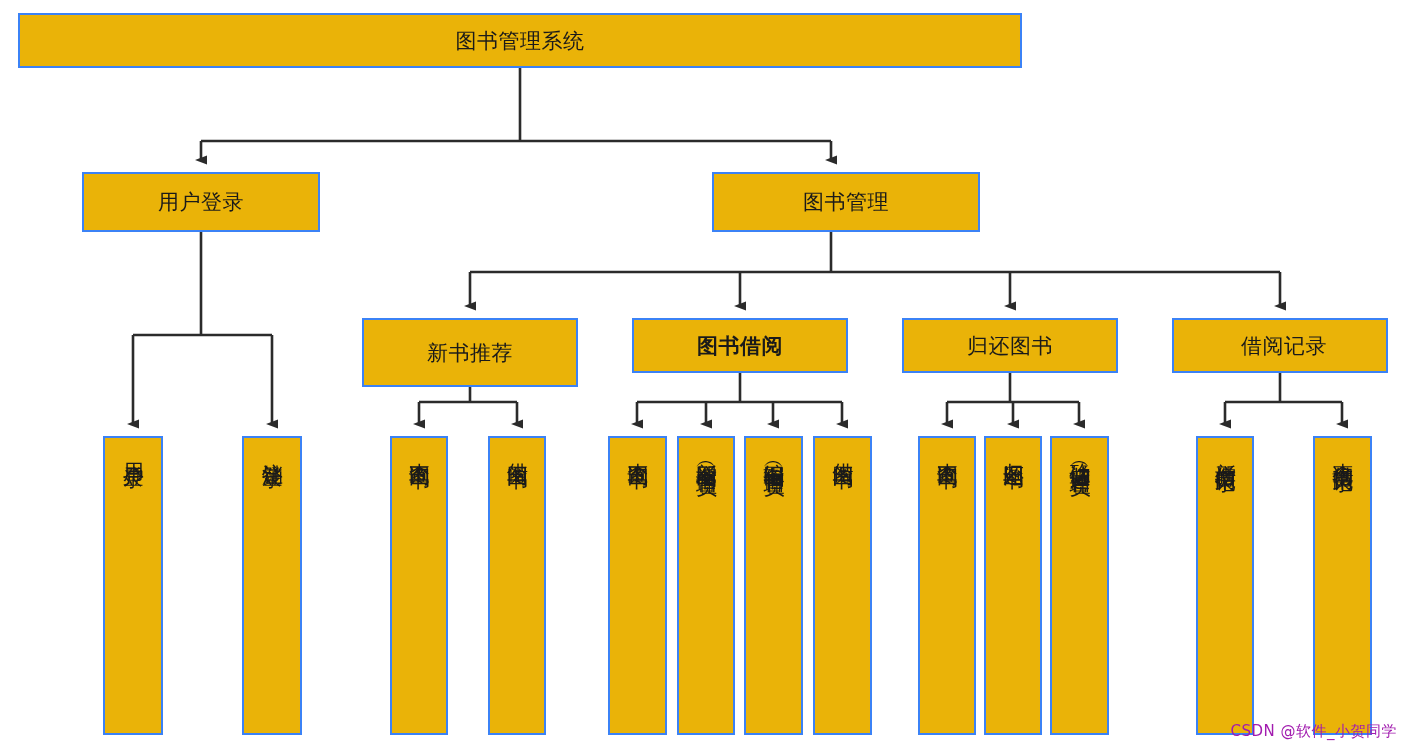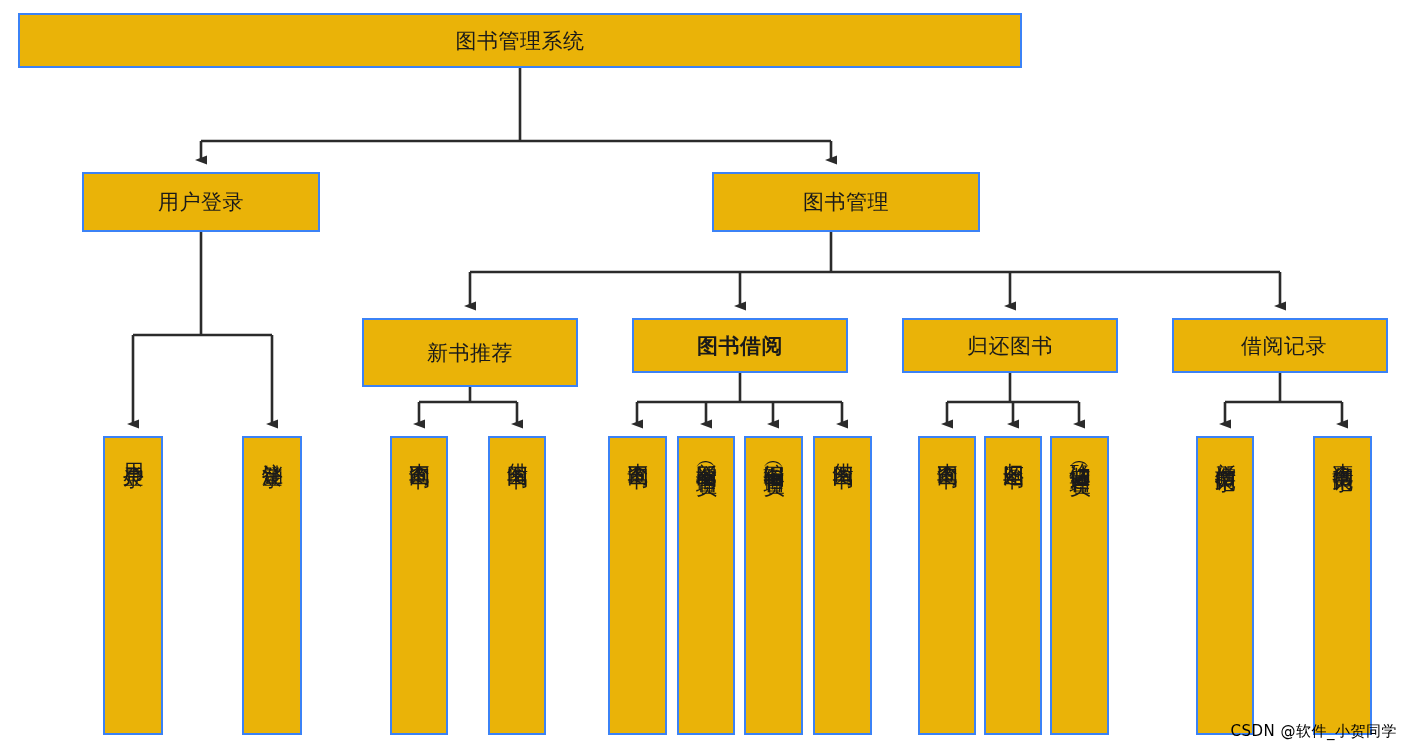--- a/index.html
+++ b/index.html
@@ -52,21 +52,21 @@
     line-height: 1.18;
     letter-spacing: 2px;
     white-space: nowrap;
     color: #1a1a1a;
   }
   .watermark {
     position: absolute;
     right: 8px;
     bottom: 6px;
     font-size: 15px;
-    color: #000000;
+    color: #a21caf;
     letter-spacing: 0.5px;
     white-space: nowrap;
   }
 </style>
 </head>
 <body>
 
 <div id="diagram-root">
 
   <svg class="connectors" viewBox="0 0 1405 747">

